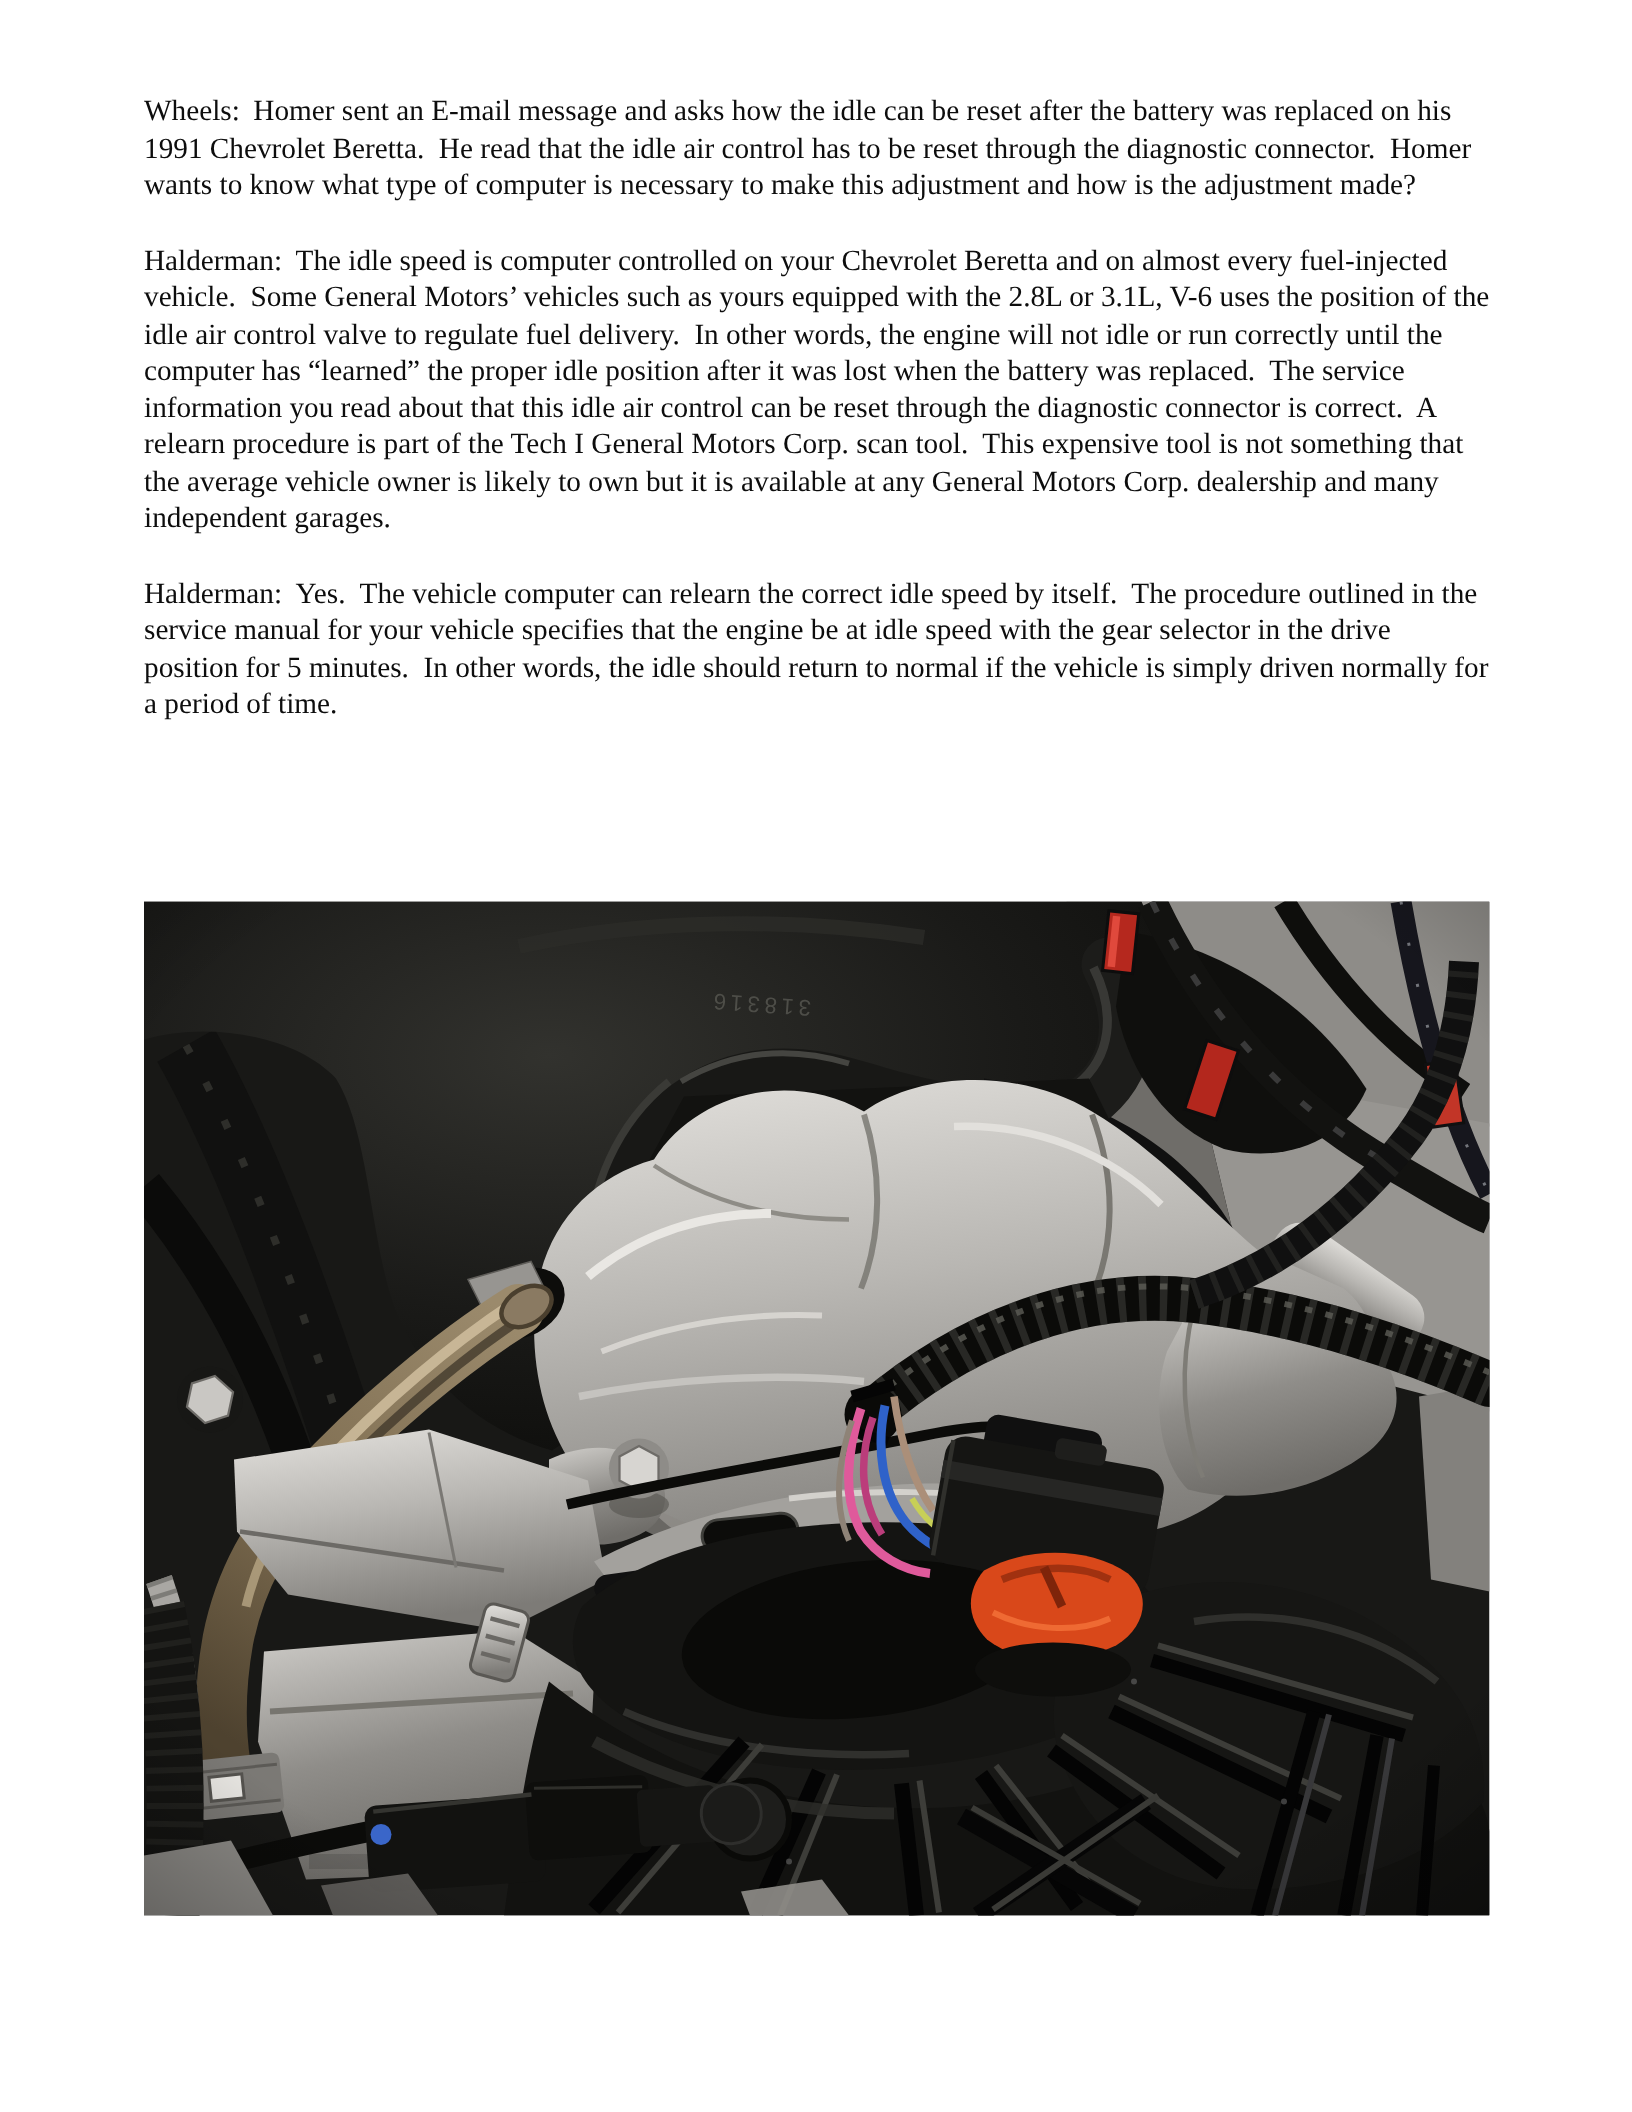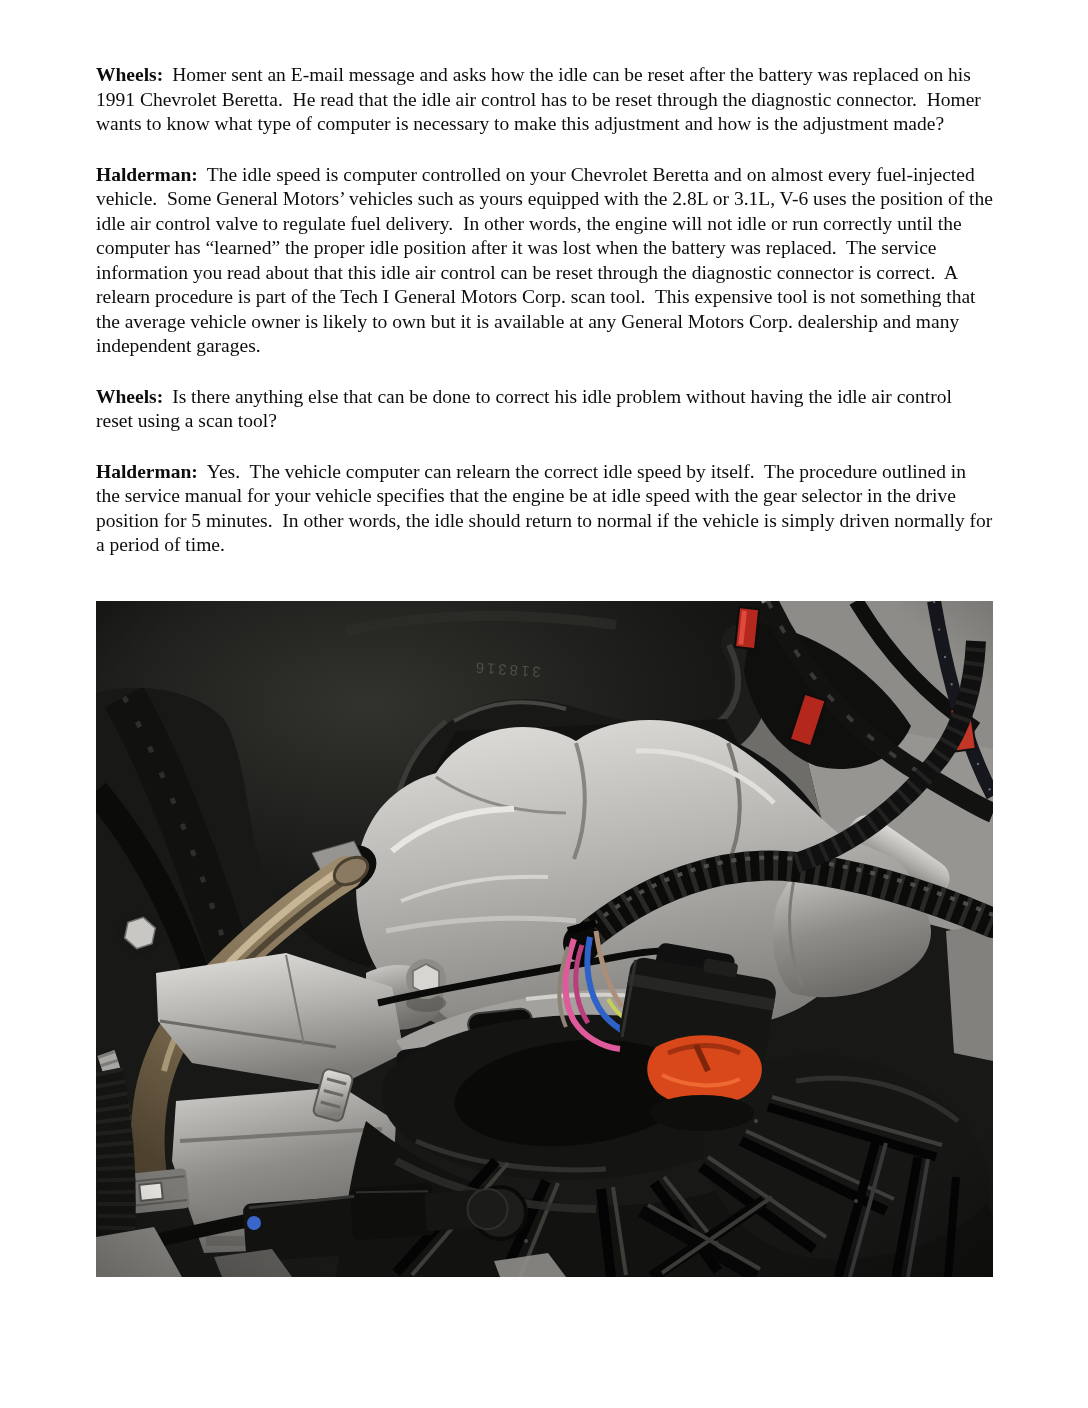--- a/index.html
+++ b/index.html
@@ -14,40 +14,39 @@
   .text-col {
     position: absolute;
     top: 63px;
     left: 96px;
     width: 897px;
     color: #0d0d0d;
     font-size: 19.5px;
     line-height: 24.5px;
   }
   .para { margin: 0 0 26px 0; }
-  .speaker { font-weight: bold; margin-right: 9px; }
+  .speaker { font-weight: normal; margin-right: 9px; }
   .ptext { white-space: pre-wrap; }
   .photo-frame {
     position: absolute;
     top: 601px;
     left: 96px;
     width: 897px;
     height: 676px;
   }
   .photo-frame svg { display: block; width: 100%; height: 100%; }
 </style>
 </head>
 <body>
 
 <div class="canvas">
 
   <div class="text-col">
     <p class="para"><span class="speaker">Wheels:</span><span class="ptext">Homer sent an E-mail message and asks how the idle can be reset after the battery was replaced on his 1991 Chevrolet Beretta.  He read that the idle air control has to be reset through the diagnostic connector.  Homer wants to know what type of computer is necessary to make this adjustment and how is the adjustment made?</span></p>
     <p class="para"><span class="speaker">Halderman:</span><span class="ptext">The idle speed is computer controlled on your Chevrolet Beretta and on almost every fuel-injected vehicle.  Some General Motors’ vehicles such as yours equipped with the 2.8L or 3.1L, V-6 uses the position of the idle air control valve to regulate fuel delivery.  In other words, the engine will not idle or run correctly until the computer has “learned” the proper idle position after it was lost when the battery was replaced.  The service information you read about that this idle air control can be reset through the diagnostic connector is correct.  A relearn procedure is part of the Tech I General Motors Corp. scan tool.  This expensive tool is not something that the average vehicle owner is likely to own but it is available at any General Motors Corp. dealership and many independent garages.</span></p>
-    <p class="para"><span class="speaker">Wheels:</span><span class="ptext">Is there anything else that can be done to correct his idle problem without having the idle air control reset using a scan tool?</span></p>
     <p class="para"><span class="speaker">Halderman:</span><span class="ptext">Yes.  The vehicle computer can relearn the correct idle speed by itself.  The procedure outlined in the service manual for your vehicle specifies that the engine be at idle speed with the gear selector in the drive position for 5 minutes.  In other words, the idle should return to normal if the vehicle is simply driven normally for a period of time.</span></p>
   </div>
 
   <div class="photo-frame">
     <svg viewBox="0 0 897 676" preserveAspectRatio="none">
       <defs>
         <radialGradient id="gManifold" cx="40%" cy="28%" r="85%">
           <stop offset="0%" stop-color="#32322e"></stop>
           <stop offset="55%" stop-color="#1a1a18"></stop>
           <stop offset="100%" stop-color="#0b0b09"></stop>

